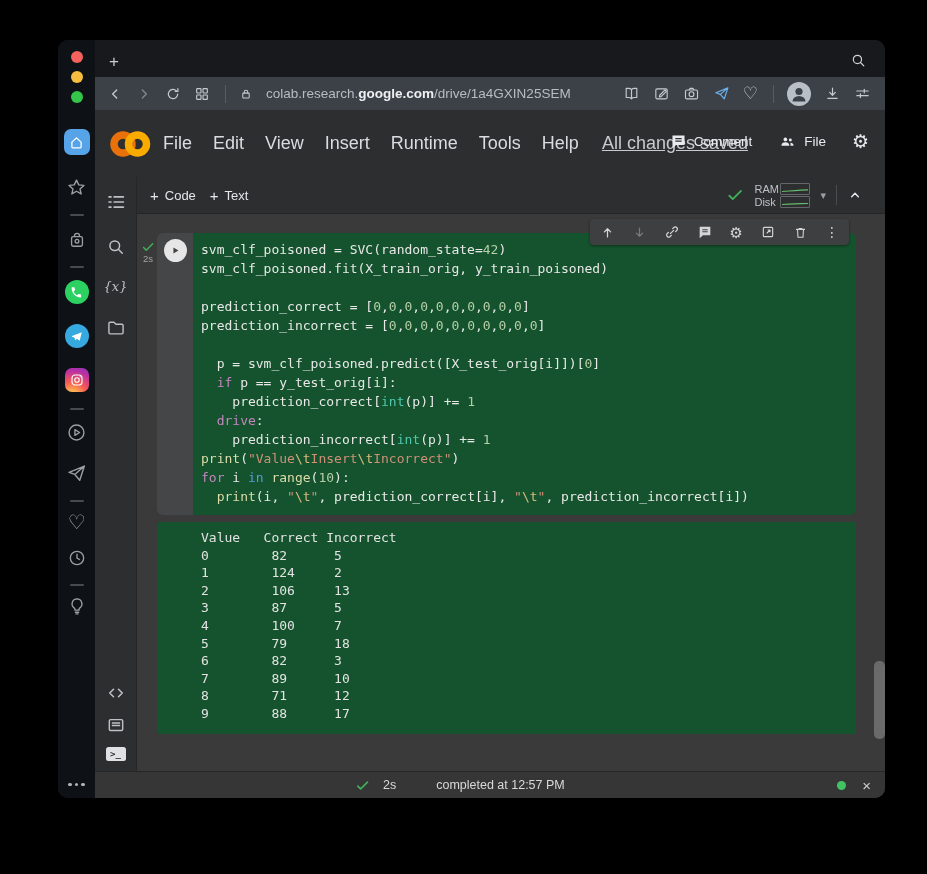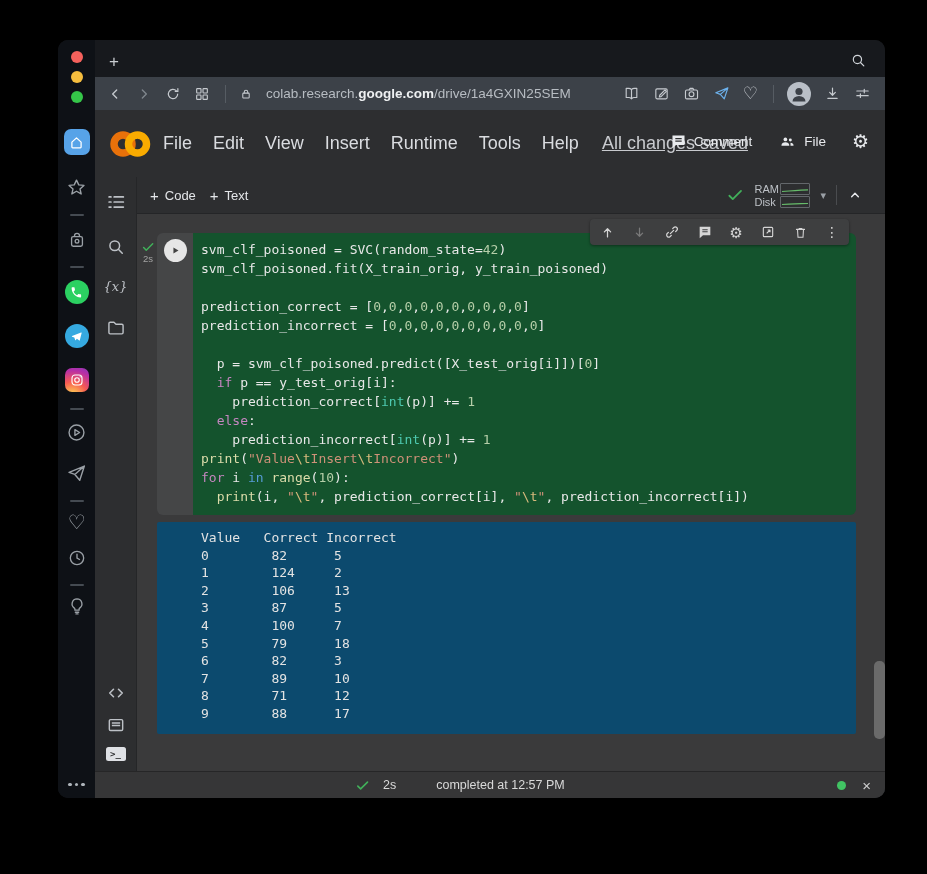--- a/index.html
+++ b/index.html
@@ -80,21 +80,21 @@
   .celltoolbar .ic{color:#d5d5d5;display:flex;}
   .celltoolbar .disabled{color:#7a7a7a;}
   .kebab{color:#d5d5d5;font-size:14px;line-height:1;}
   .cell{margin:19px 29px 0 20px;border-radius:6px;overflow:hidden;display:flex;position:relative;z-index:1;}
   .gutter{width:36px;background:#454647;flex:none;display:flex;justify-content:center;padding-top:6px;}
   .runbtn{width:23px;height:23px;border-radius:50%;background:#e6e6e6;display:flex;align-items:center;justify-content:center;}
   .codearea{flex:1;background:#14532d;padding:7px 8px 9px 8px;min-width:0;}
   .codearea .cl{font:13px/19px "DejaVu Sans Mono",monospace;white-space:pre;}
   .tok-d{color:#e8e8e8}.tok-k{color:#c586c0}.tok-b{color:#569cd6}.tok-f{color:#dcdcaa}
   .tok-n{color:#b5cea8}.tok-s{color:#ce9178}.tok-e{color:#d7ba7d}.tok-t{color:#4ec9b0}
-  .output{margin:7px 29px 0 20px;background:#0c4a6e;border-radius:2px;padding:7px 8px 11px 44px;}
+  .output{margin:7px 29px 0 20px;background:#14532d;border-radius:2px;padding:7px 8px 11px 44px;}
   .output pre{margin:0;font:13px/17.6px "DejaVu Sans Mono",monospace;color:#e3e3e3;white-space:pre;}
   .scrollthumb{position:absolute;right:0;top:447px;width:11px;height:78px;background:#6a6a6a;border-radius:5px;}
   
   .statusbar{height:26px;background:#363637;border-top:1px solid #262627;display:flex;align-items:center;
              font-size:12.5px;color:#d9d9d9;flex:none;position:relative;}
   .sb-check{margin-left:260px;display:flex;}
   .sb-time{margin-left:13px;}
   .sb-msg{margin-left:40px;}
   .sb-right{position:absolute;right:14px;display:flex;align-items:center;gap:16px;}
   .sb-dot{width:9px;height:9px;border-radius:50%;background:#41c363;}
@@ -486,21 +486,21 @@
               <div class="codearea">
                     <div class="cl"><span class="tok-d">svm_clf_poisoned = SVC(random_state=</span><span class="tok-n">42</span><span class="tok-d">)</span></div>
                     <div class="cl"><span class="tok-d">svm_clf_poisoned.fit(X_train_orig, y_train_poisoned)</span></div>
                     <div class="cl">&nbsp;</div>
                     <div class="cl"><span class="tok-d">prediction_correct = [</span><span class="tok-n">0</span><span class="tok-d">,</span><span class="tok-n">0</span><span class="tok-d">,</span><span class="tok-n">0</span><span class="tok-d">,</span><span class="tok-n">0</span><span class="tok-d">,</span><span class="tok-n">0</span><span class="tok-d">,</span><span class="tok-n">0</span><span class="tok-d">,</span><span class="tok-n">0</span><span class="tok-d">,</span><span class="tok-n">0</span><span class="tok-d">,</span><span class="tok-n">0</span><span class="tok-d">,</span><span class="tok-n">0</span><span class="tok-d">]</span></div>
                     <div class="cl"><span class="tok-d">prediction_incorrect = [</span><span class="tok-n">0</span><span class="tok-d">,</span><span class="tok-n">0</span><span class="tok-d">,</span><span class="tok-n">0</span><span class="tok-d">,</span><span class="tok-n">0</span><span class="tok-d">,</span><span class="tok-n">0</span><span class="tok-d">,</span><span class="tok-n">0</span><span class="tok-d">,</span><span class="tok-n">0</span><span class="tok-d">,</span><span class="tok-n">0</span><span class="tok-d">,</span><span class="tok-n">0</span><span class="tok-d">,</span><span class="tok-n">0</span><span class="tok-d">]</span></div>
                     <div class="cl">&nbsp;</div>
                     <div class="cl"><span class="tok-d">  p = svm_clf_poisoned.predict([X_test_orig[i]])[</span><span class="tok-n">0</span><span class="tok-d">]</span></div>
                     <div class="cl"><span class="tok-d">  </span><span class="tok-k">if</span><span class="tok-d"> p == y_test_orig[i]:</span></div>
                     <div class="cl"><span class="tok-d">    prediction_correct[</span><span class="tok-t">int</span><span class="tok-d">(p)] += </span><span class="tok-n">1</span></div>
-                    <div class="cl"><span class="tok-d">  </span><span class="tok-k">else</span><span class="tok-d">:</span></div>
+                    <div class="cl"><span class="tok-d">  </span><span class="tok-k">drive</span><span class="tok-d">:</span></div>
                     <div class="cl"><span class="tok-d">    prediction_incorrect[</span><span class="tok-t">int</span><span class="tok-d">(p)] += </span><span class="tok-n">1</span></div>
                     <div class="cl"><span class="tok-f">print</span><span class="tok-d">(</span><span class="tok-s">"Value</span><span class="tok-e">\t</span><span class="tok-s">Insert</span><span class="tok-e">\t</span><span class="tok-s">Incorrect"</span><span class="tok-d">)</span></div>
                     <div class="cl"><span class="tok-k">for</span><span class="tok-d"> i </span><span class="tok-b">in</span><span class="tok-d"> </span><span class="tok-f">range</span><span class="tok-d">(</span><span class="tok-n">10</span><span class="tok-d">):</span></div>
                     <div class="cl"><span class="tok-d">  </span><span class="tok-f">print</span><span class="tok-d">(i, </span><span class="tok-s">"</span><span class="tok-e">\t</span><span class="tok-s">"</span><span class="tok-d">, prediction_correct[i], </span><span class="tok-s">"</span><span class="tok-e">\t</span><span class="tok-s">"</span><span class="tok-d">, prediction_incorrect[i])</span></div>
                   </div>
             </div>
 
             <div class="output">
               <pre>Value   Correct Incorrect
 0        82      5

